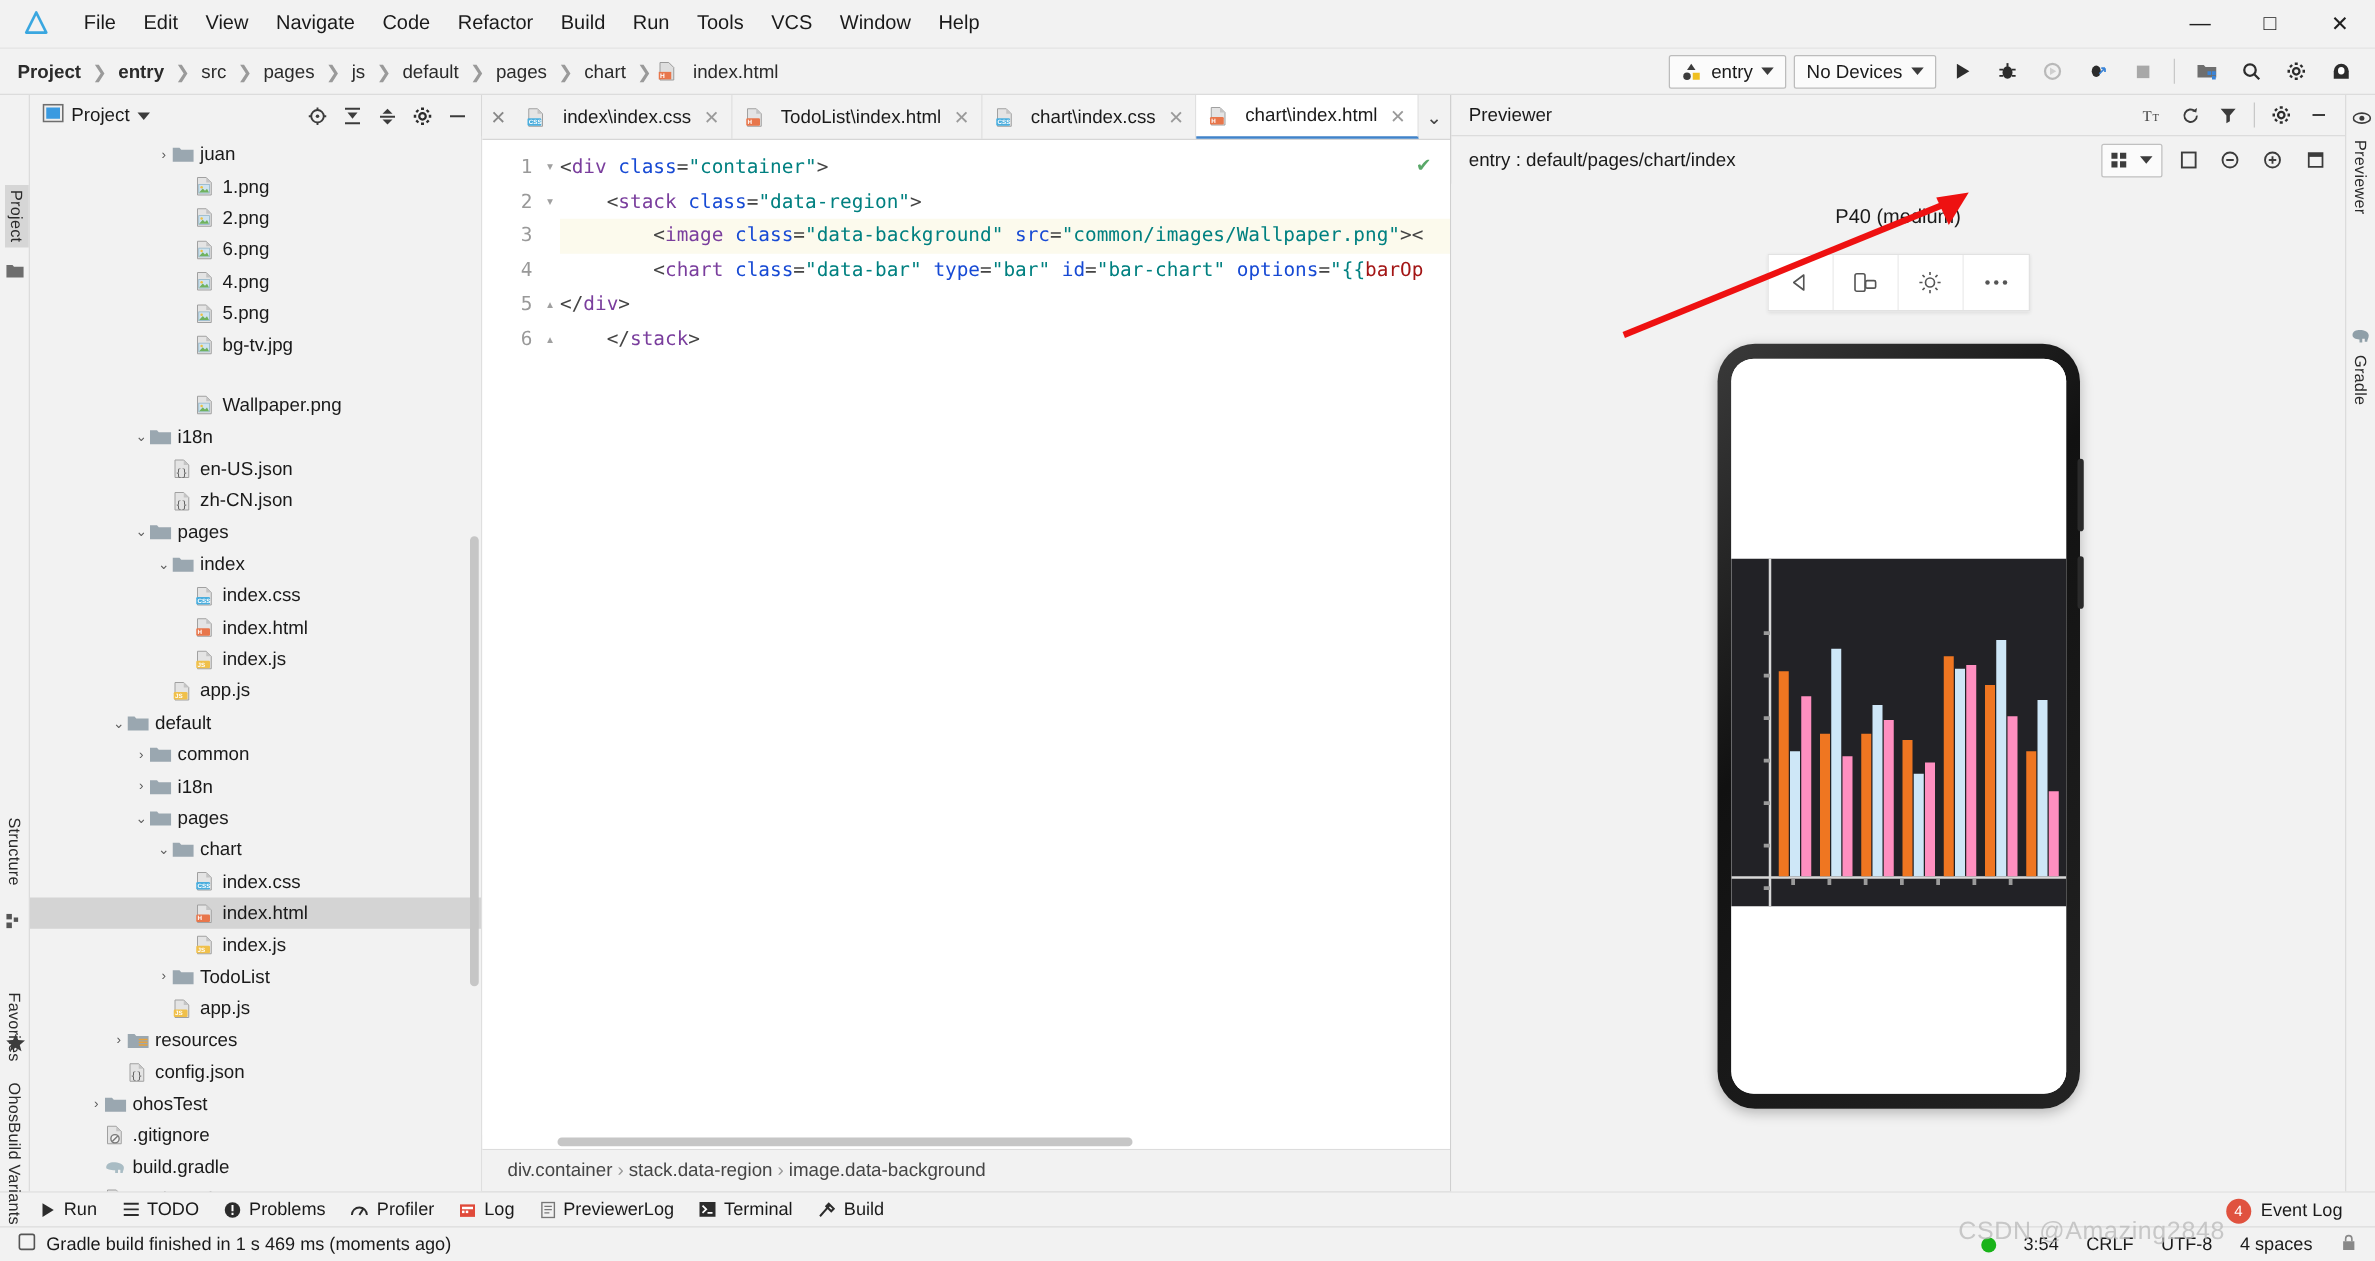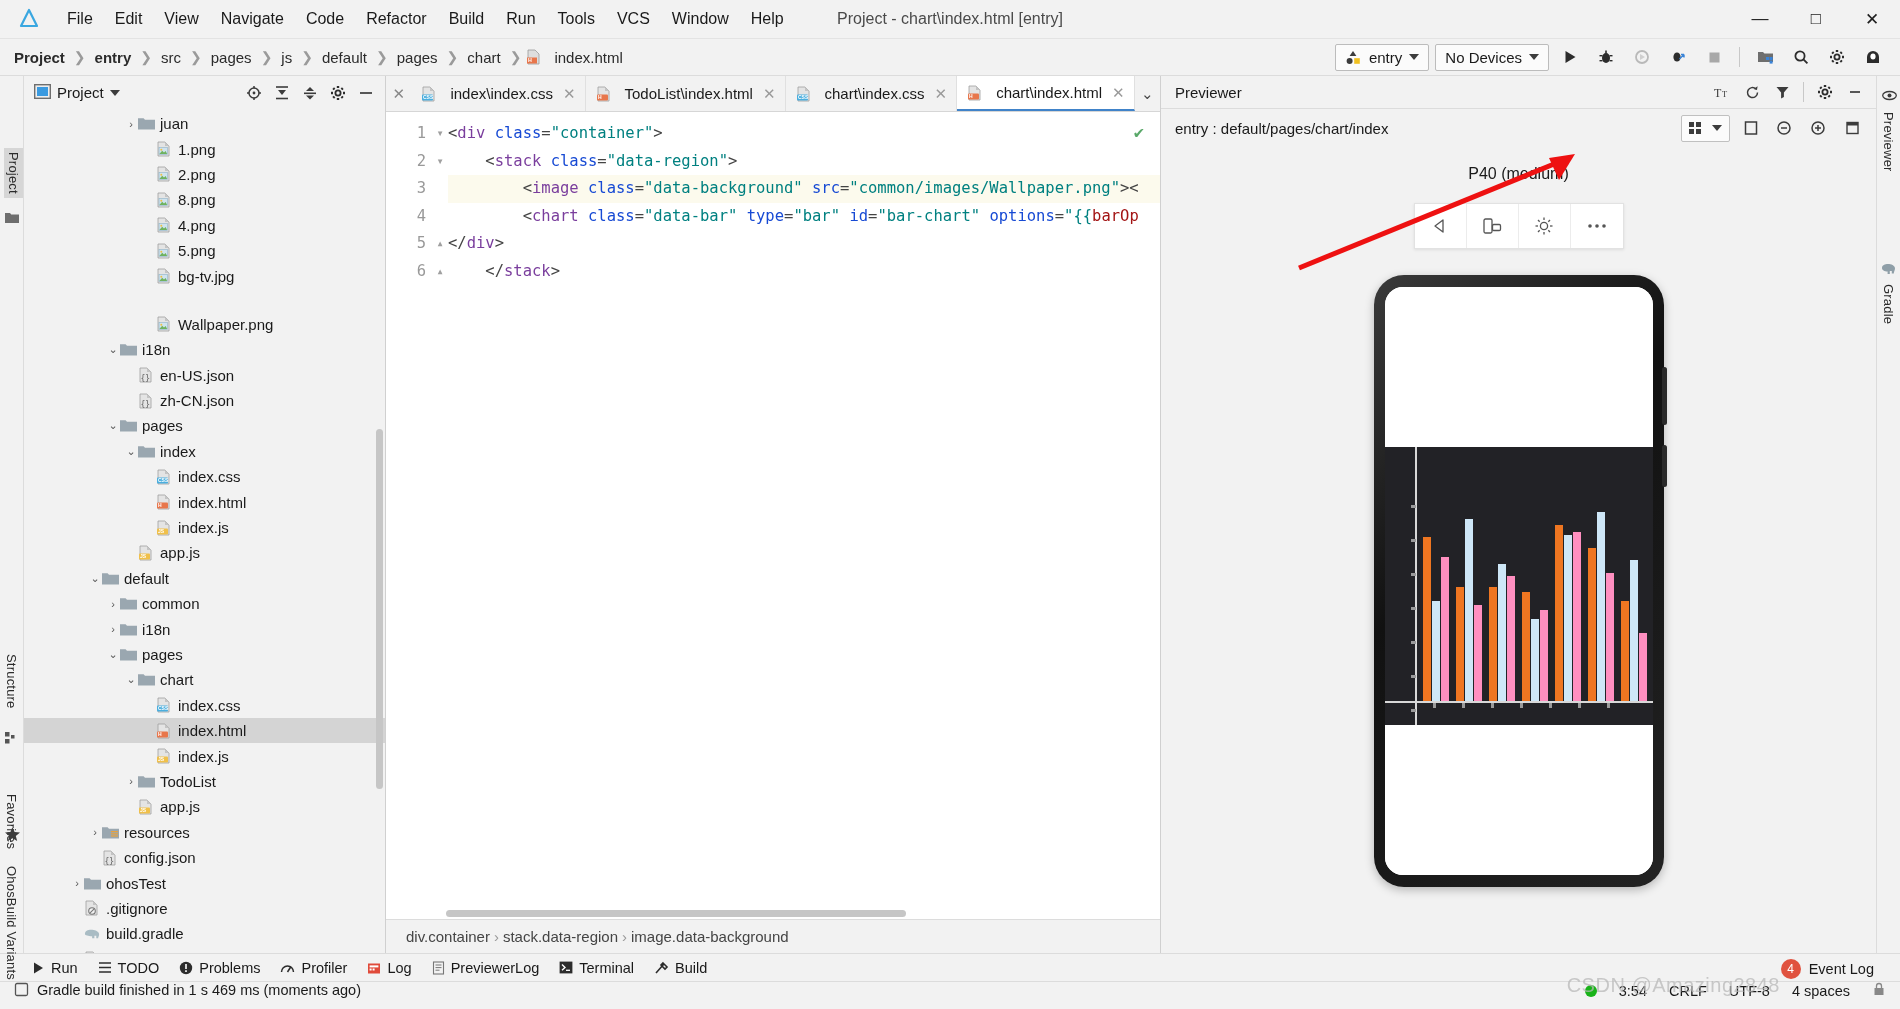--- a/index.html
+++ b/index.html
@@ -122,21 +122,21 @@
   
   .redarrow { position:absolute; pointer-events:none; z-index:50; }
 
   
   .rightstrip { width:24px; flex:none; background:#f2f2f2; border-left:1px solid #dcdcdc; position:relative;}
 
   
   .toolwin { height:28px; display:flex; align-items:center; gap:2px; padding-left:22px; background:#f2f2f2; border-top:1px solid #dcdcdc;}
   .tw { display:flex; align-items:center; gap:6px; padding:2px 9px; font-size:14.5px; color:#1a1a1a;}
   .badge { width:20px;height:20px;border-radius:50%; background:#e0523f; color:#fff; font-size:12px; display:flex;align-items:center;justify-content:center;}
-  .statusbar { height:28px; display:flex; align-items:flex-start; gap:8px; padding:0 14px; background:#f2f2f2; border-top:1px solid #dcdcdc; font-size:14.5px; color:#1a1a1a; position:relative;}
+  .statusbar { height:28px; display:flex; align-items:center; gap:8px; padding:0 14px; background:#f2f2f2; border-top:1px solid #dcdcdc; font-size:14.5px; color:#1a1a1a; position:relative;}
   .sb-right { margin-left:auto; display:flex; align-items:center; gap:22px;}
   .dot-green { width:12px;height:12px;border-radius:50%; background:#19b319;}
   .watermark { position:absolute; right:120px; bottom:12px; font-size:20px; color:#b9b9b9; opacity:.75; letter-spacing:.5px; pointer-events:none;}
 </style>
 </head>
 <body>
 
 <div class="app">
 
   <div class="titlebar">
@@ -152,21 +152,20 @@
       <div class="menu-item">Navigate</div>
       <div class="menu-item">Code</div>
       <div class="menu-item">Refactor</div>
       <div class="menu-item">Build</div>
       <div class="menu-item">Run</div>
       <div class="menu-item">Tools</div>
       <div class="menu-item">VCS</div>
       <div class="menu-item">Window</div>
       <div class="menu-item">Help</div>
     </div>
-    <div class="win-title">Project - chart\index.html [entry]</div>
     <div class="win-ctrls">
       <div class="win-btn">—</div>
       <div class="win-btn">□</div>
       <div class="win-btn close">✕</div>
     </div>
   </div>
 
   <div class="navbar">
     <div class="crumbs">
       <span class="crumb b">Project</span>
@@ -397,21 +396,21 @@
             <span class="arrow"></span>
             <span class="ficon">
               <svg width="17" height="16" viewBox="0 0 17 16">
                 <path d="M2 1h7l4 4v10H2z" fill="#e4e4e4" stroke="#a0a0a0" stroke-width=".8"></path>
                 <path d="M9 1l4 4H9z" fill="#c4c4c4"></path>
                 <rect x="3" y="6.5" width="8.5" height="7" fill="#cfe3ef" stroke="#8fb3c6" stroke-width=".6"></rect>
                 <circle cx="5.3" cy="8.8" r="1" fill="#f0c040"></circle>
                 <path d="M3.3 13 L6.2 9.8 L8 11.6 L9.6 10 L11.2 13 Z" fill="#6fb25f"></path>
               </svg>
             </span>
-            <span>8.png</span>
+            <span>6.png</span>
           </div>
           <div class="row" style="padding-left: 118px;">
             <span class="arrow"></span>
             <span class="ficon">
               <svg width="17" height="16" viewBox="0 0 17 16">
                 <path d="M2 1h7l4 4v10H2z" fill="#e4e4e4" stroke="#a0a0a0" stroke-width=".8"></path>
                 <path d="M9 1l4 4H9z" fill="#c4c4c4"></path>
                 <rect x="3" y="6.5" width="8.5" height="7" fill="#cfe3ef" stroke="#8fb3c6" stroke-width=".6"></rect>
                 <circle cx="5.3" cy="8.8" r="1" fill="#f0c040"></circle>
                 <path d="M3.3 13 L6.2 9.8 L8 11.6 L9.6 10 L11.2 13 Z" fill="#6fb25f"></path>

